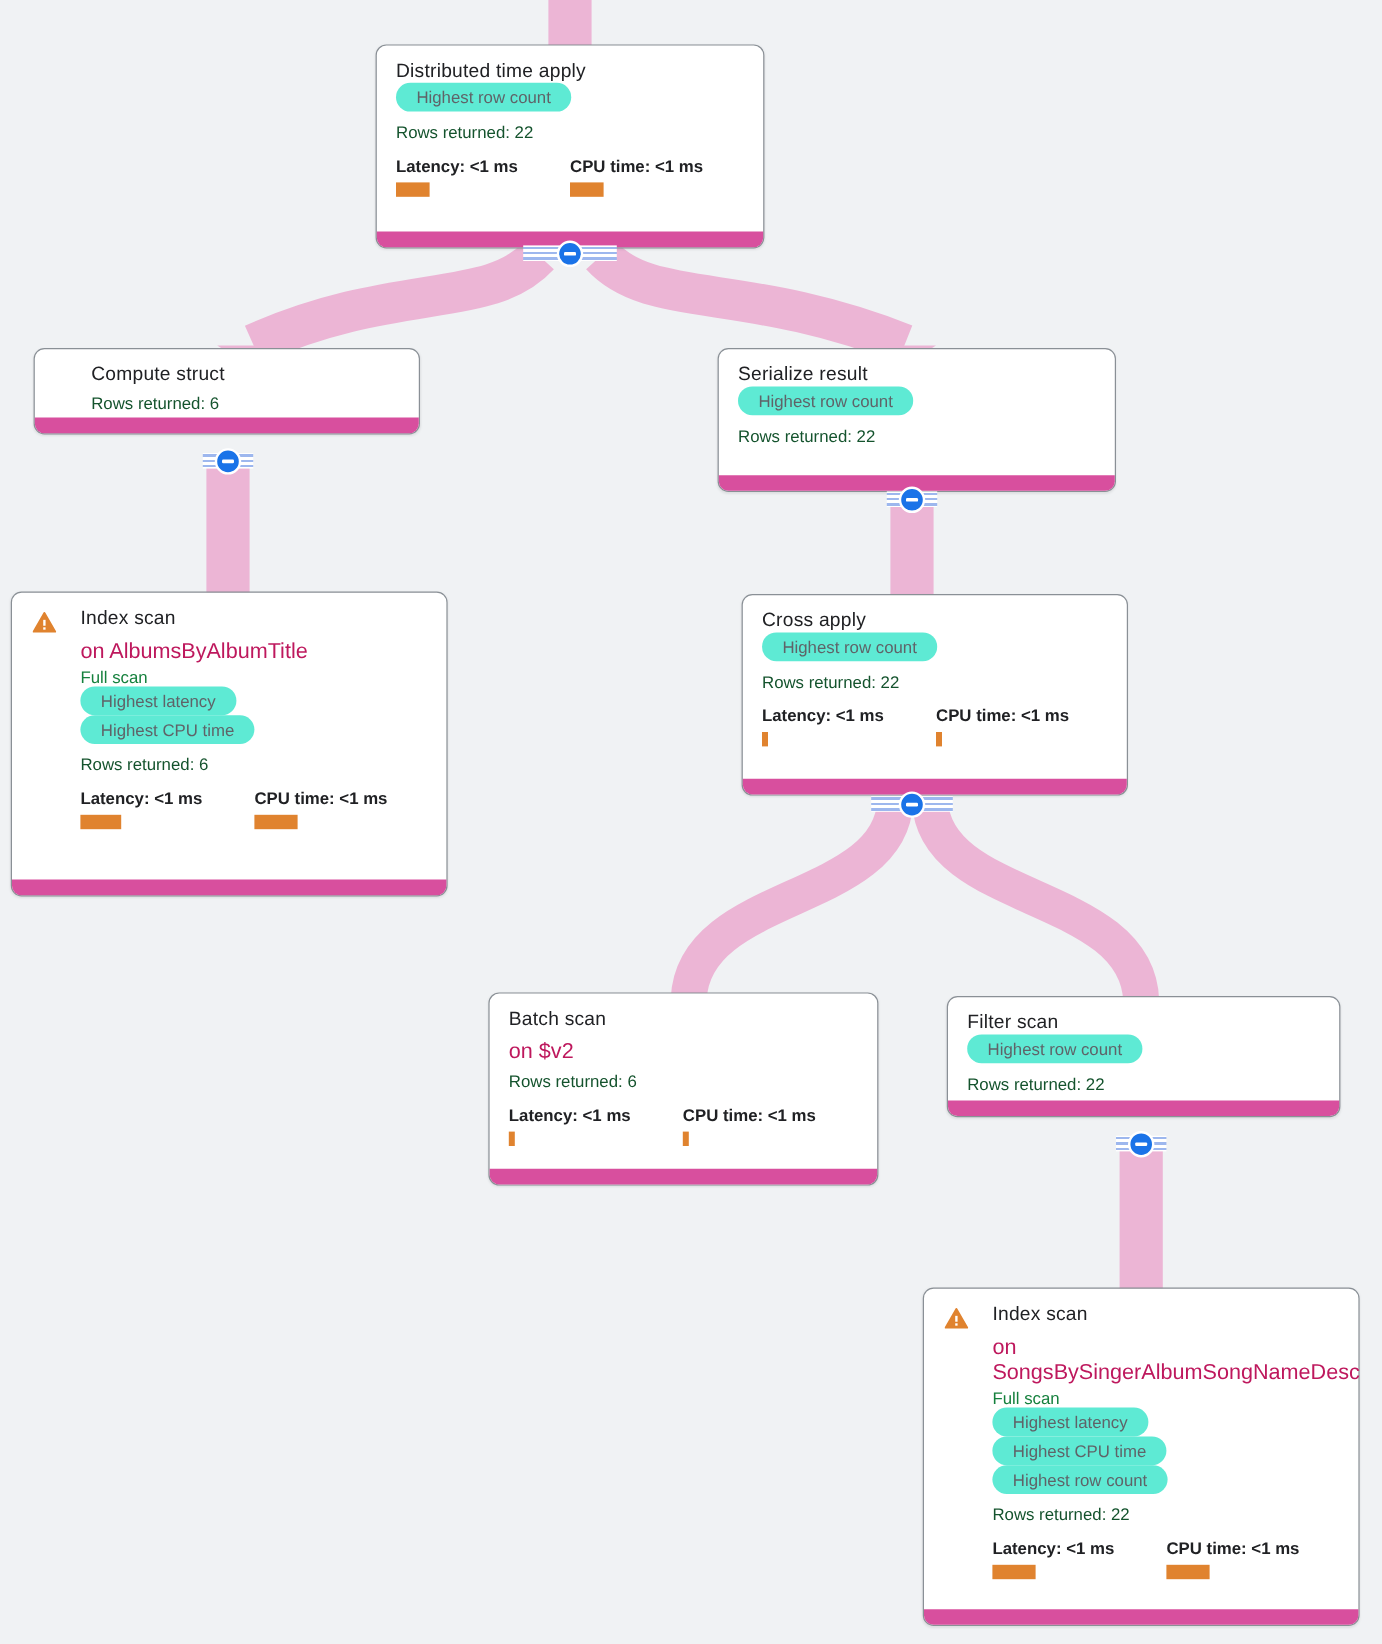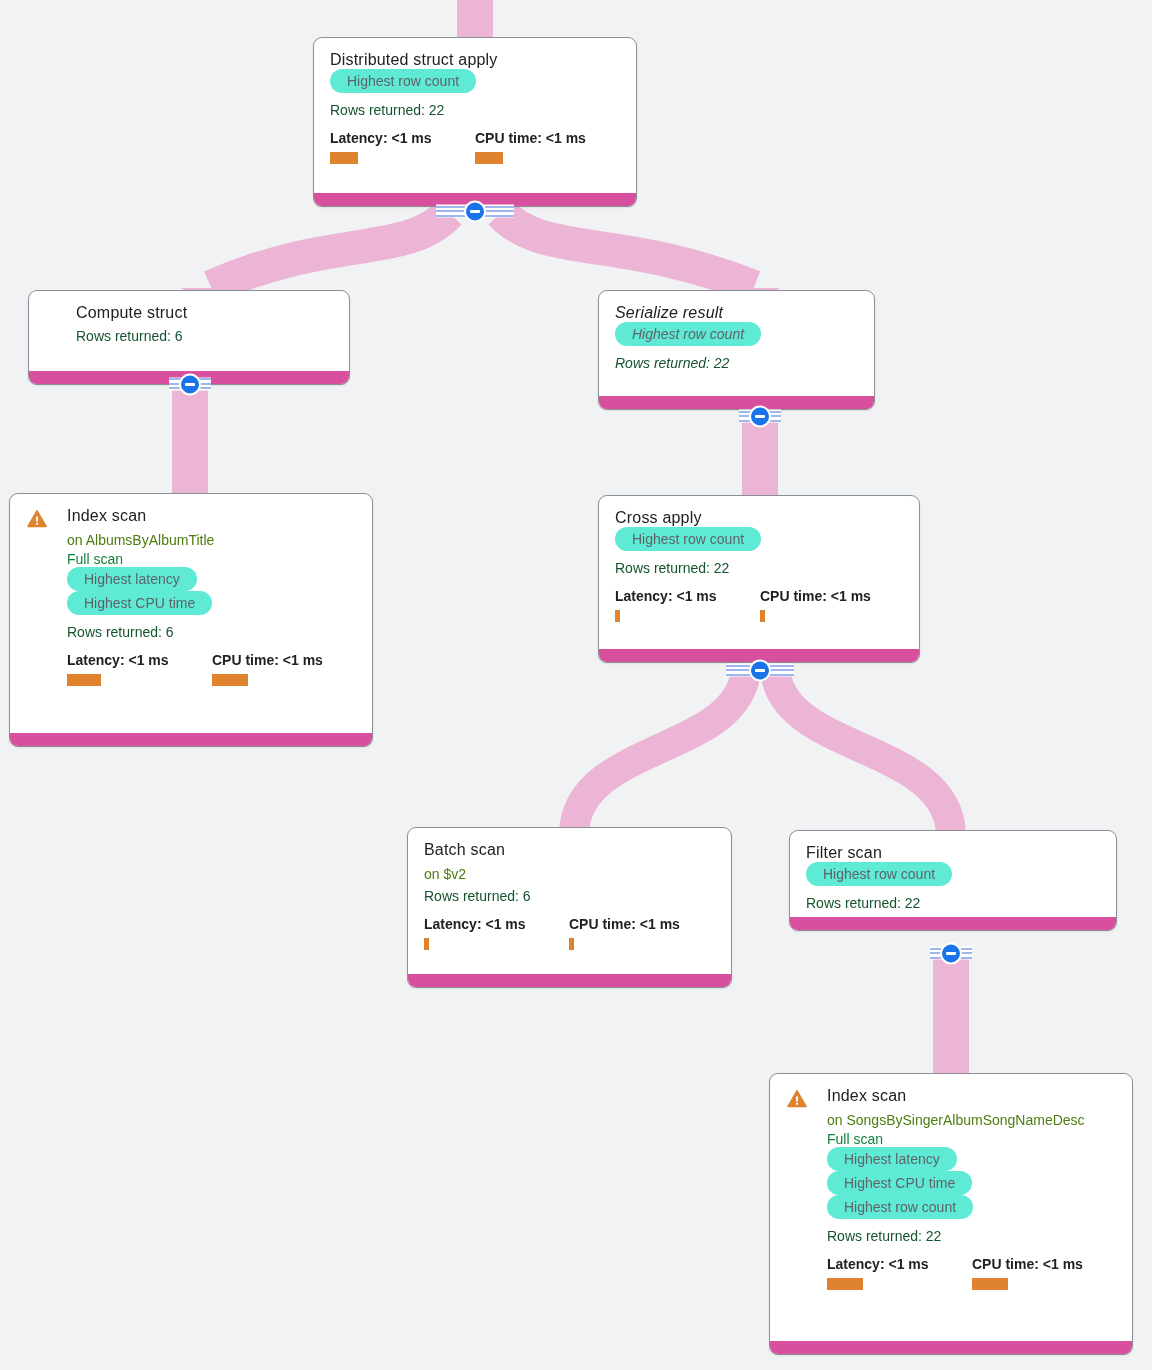--- a/index.html
+++ b/index.html
@@ -22,21 +22,21 @@
     padding:13px 16px 0 16px;
     z-index:2;
     box-shadow:0 1px 2px rgba(0,0,0,0.08);
   }
   .node-footer {
     position:absolute; left:0; right:0; bottom:0; height:13px;
     background:#d84f9e;
     border-radius:0 0 8px 8px;
   }
   .title { font-size:16px; font-weight:500; color:#202124; letter-spacing:.2px; }
-  .sub   { font-size:14px; color:#4d7c0f; margin-top:7px; }
+  .sub   { font-size:18px; color:#be185d; margin-top:7px; }
   .note  { font-size:14px; color:#15803d; margin-top:3px; }
   .badge {
     display:inline-block;
     background:#5eead4; color:#5f6368;
     border-radius:14px; padding:4px 17px;
     font-size:14px; margin-top:0;
   }
   .badge-row { display:block; }
   .rows { font-size:14px; color:#14532d; margin-top:9px; }
   .metrics { display:flex; margin-top:12px; }
@@ -94,43 +94,43 @@
     <path d="M775,668 C779,754 948,742 951,834" stroke-width="30"></path>
     <path d="M951,950 L951,1080" stroke-width="36"></path>
   </g>
   <g fill="#ecb5d5">
     <polygon points="181,288 235,288 208,305"></polygon>
     <polygon points="726,288 780,288 753,305"></polygon>
   </g>
 </svg>
 
 <div class="node" style="left:313px; top:37px; width:324px; height:170px;">
-  <div class="title">Distributed struct apply</div>
+  <div class="title">Distributed time apply</div>
   <div class="badge-row"><span class="badge">Highest row count</span></div>
   <div class="rows">Rows returned: 22</div>
   <div class="metrics">
     <div class="metric">
       <div class="metric-label">Latency: &lt;1 ms</div>
       <div class="metric-bar" style="width: 28px;"></div>
     </div>
     <div class="metric">
       <div class="metric-label">CPU time: &lt;1 ms</div>
       <div class="metric-bar" style="width: 28px;"></div>
     </div>
   </div>
   <div class="node-footer"></div>
 </div>
 
-<div class="node" style="left:28px; top:290px; width:322px; height:95px;padding-left:47px;">
+<div class="node" style="left:28px; top:290px; width:322px; height:72px;padding-left:47px;">
   <div class="title">Compute struct</div>
   <div class="rows" style="margin-top:6px;">Rows returned: 6</div>
   <div class="node-footer"></div>
 </div>
 
-<div class="node" style="left:598px; top:290px; width:277px; height:120px;font-style:italic;">
+<div class="node" style="left:598px; top:290px; width:332px; height:120px;">
   <div class="title">Serialize result</div>
   <div class="badge-row"><span class="badge">Highest row count</span></div>
   <div class="rows">Rows returned: 22</div>
   <div class="node-footer"></div>
 </div>
 
 <div class="node index-node" style="left:9px; top:493px; width:364px; height:254px;">
   <span class="warn-icon">
     <svg viewBox="0 0 24 22" width="20" height="18">
       <path d="M12 1 L23 20 H1 Z" fill="#e0832f" stroke="#e0832f" stroke-width="2" stroke-linejoin="round"></path>
@@ -152,21 +152,21 @@
       </div>
       <div class="metric">
         <div class="metric-label">CPU time: &lt;1 ms</div>
         <div class="metric-bar" style="width: 36px;"></div>
       </div>
     </div>
   </div>
   <div class="node-footer"></div>
 </div>
 
-<div class="node" style="left:598px; top:495px; width:322px; height:168px;">
+<div class="node" style="left:618px; top:495px; width:322px; height:168px;">
   <div class="title">Cross apply</div>
   <div class="badge-row"><span class="badge">Highest row count</span></div>
   <div class="rows">Rows returned: 22</div>
   <div class="metrics">
     <div class="metric">
       <div class="metric-label">Latency: &lt;1 ms</div>
       <div class="metric-bar" style="width: 5px;"></div>
     </div>
     <div class="metric">
       <div class="metric-label">CPU time: &lt;1 ms</div>

